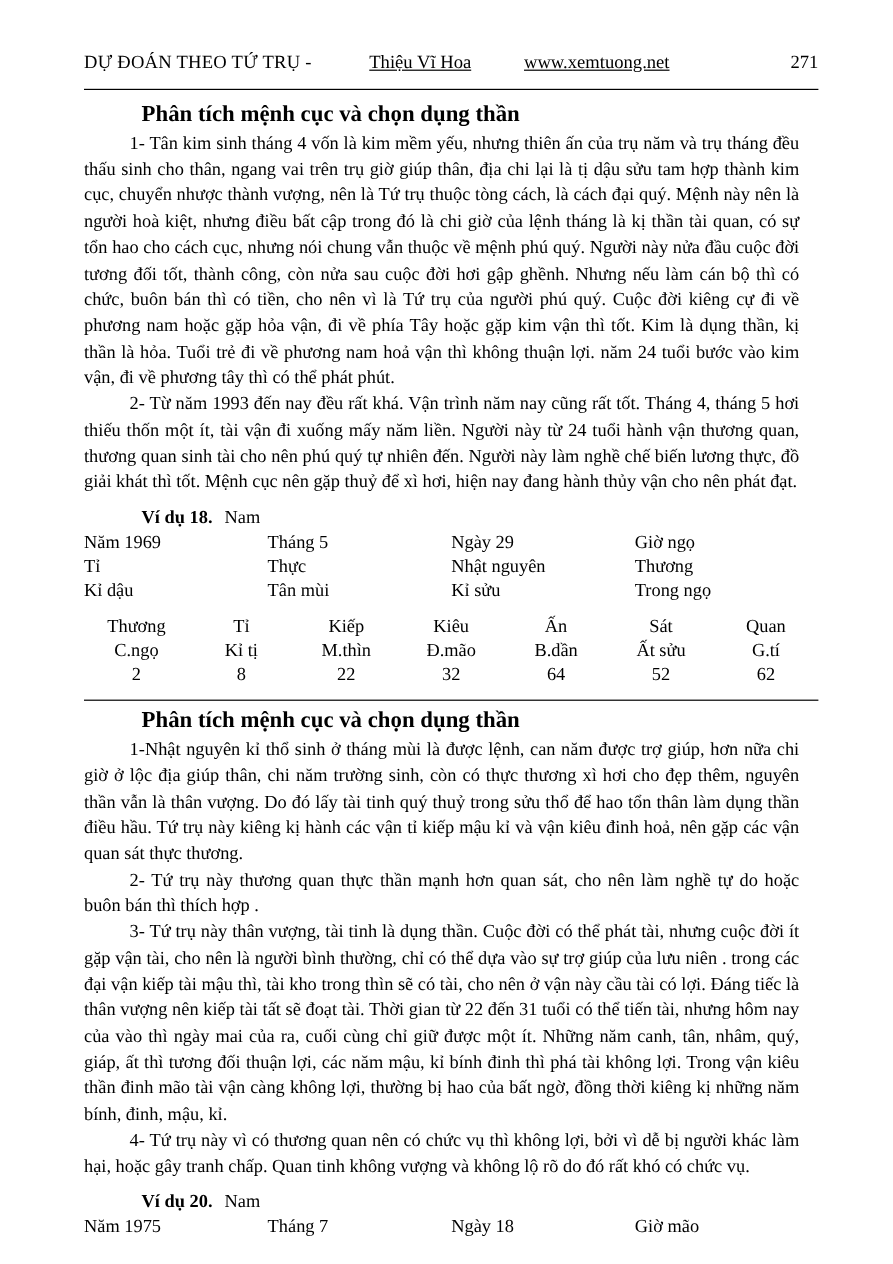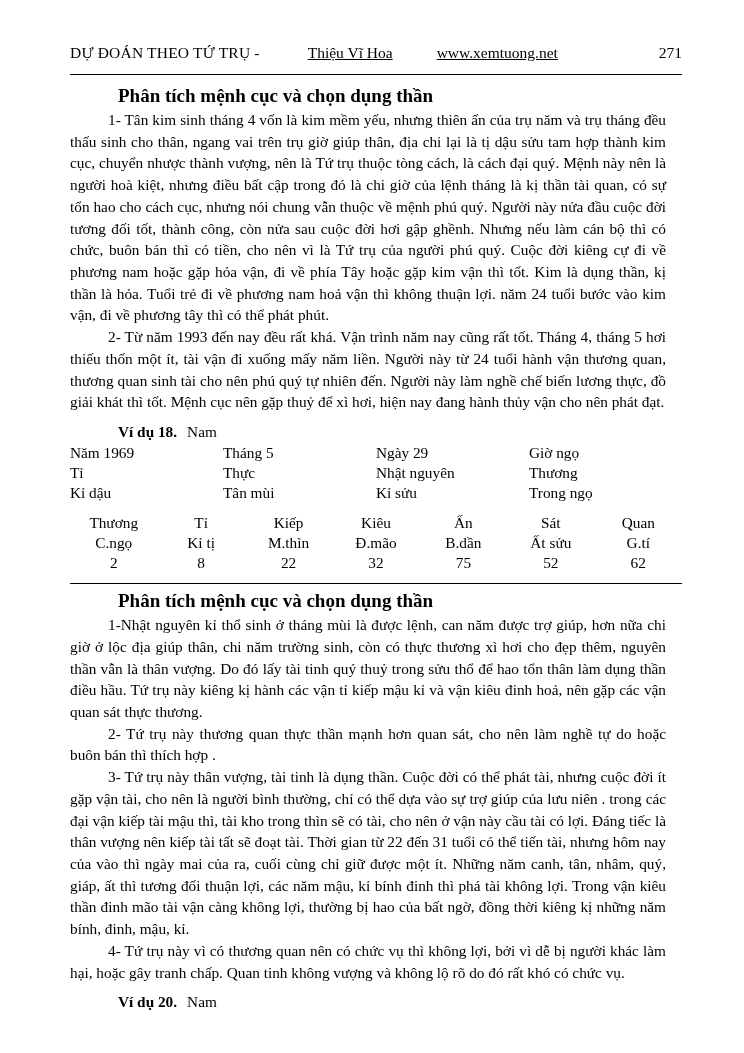--- a/index.html
+++ b/index.html
@@ -172,34 +172,44 @@
       <td>Đ.mão</td>
       <td>B.dần</td>
       <td>Ất sửu</td>
       <td>G.tí</td>
     </tr>
     <tr>
       <td>2</td>
       <td>8</td>
       <td>22</td>
       <td>32</td>
-      <td>75</td>
+      <td>64</td>
       <td>52</td>
       <td>62</td>
     </tr>
   </tbody>
     </table>
 
   <hr class="block-divider">
 
   <div class="section-title">Phân tích mệnh cục và chọn dụng thần</div>
 
   <p class="body">1-Nhật nguyên kỉ thổ sinh ở tháng mùi là được lệnh, can năm được trợ giúp, hơn nữa chi giờ ở lộc địa giúp thân, chi năm trường sinh, còn có thực thương xì hơi cho đẹp thêm, nguyên thần vẫn là thân vượng. Do đó lấy tài tinh quý thuỷ trong sửu thổ để hao tổn thân làm dụng thần điều hầu. Tứ trụ này kiêng kị hành các vận tỉ kiếp mậu kỉ và vận kiêu đinh hoả, nên gặp các vận quan sát thực thương.</p>
   <p class="body">2- Tứ trụ này thương quan thực thần mạnh hơn quan sát, cho nên làm nghề tự do hoặc buôn bán thì thích hợp .</p>
   <p class="body">3- Tứ trụ này thân vượng, tài tinh là dụng thần. Cuộc đời có thể phát tài, nhưng cuộc đời ít gặp vận tài, cho nên là người bình thường, chỉ có thể dựa vào sự trợ giúp của lưu niên . trong các đại vận kiếp tài mậu thì, tài kho trong thìn sẽ có tài, cho nên ở vận này cầu tài có lợi. Đáng tiếc là thân vượng nên kiếp tài tất sẽ đoạt tài. Thời gian từ 22 đến 31 tuổi có thể tiến tài, nhưng hôm nay của vào thì ngày mai của ra, cuối cùng chỉ giữ được một ít. Những năm canh, tân, nhâm, quý, giáp, ất thì tương đối thuận lợi, các năm mậu, kỉ bính đinh thì phá tài không lợi. Trong vận kiêu thần đinh mão tài vận càng không lợi, thường bị hao của bất ngờ, đồng thời kiêng kị những năm bính, đinh, mậu, kỉ.</p>
   <p class="body">4- Tứ trụ này vì có thương quan nên có chức vụ thì không lợi, bởi vì dễ bị người khác làm hại, hoặc gây tranh chấp. Quan tinh không vượng và không lộ rõ do đó rất khó có chức vụ.</p>
 
   <div class="example-label">
     <span>Ví dụ 20.</span><span class="nam">Nam</span>
   </div>
 
+  <table class="pillars">
+    <tbody>
+        <tr>
+      <td>Năm 1975</td>
+      <td>Tháng 7</td>
+      <td>Ngày 18</td>
+      <td>Giờ mão</td>
+    </tr>
+  </tbody>
+    </table>
 
 </div>
 
 </body></html>

